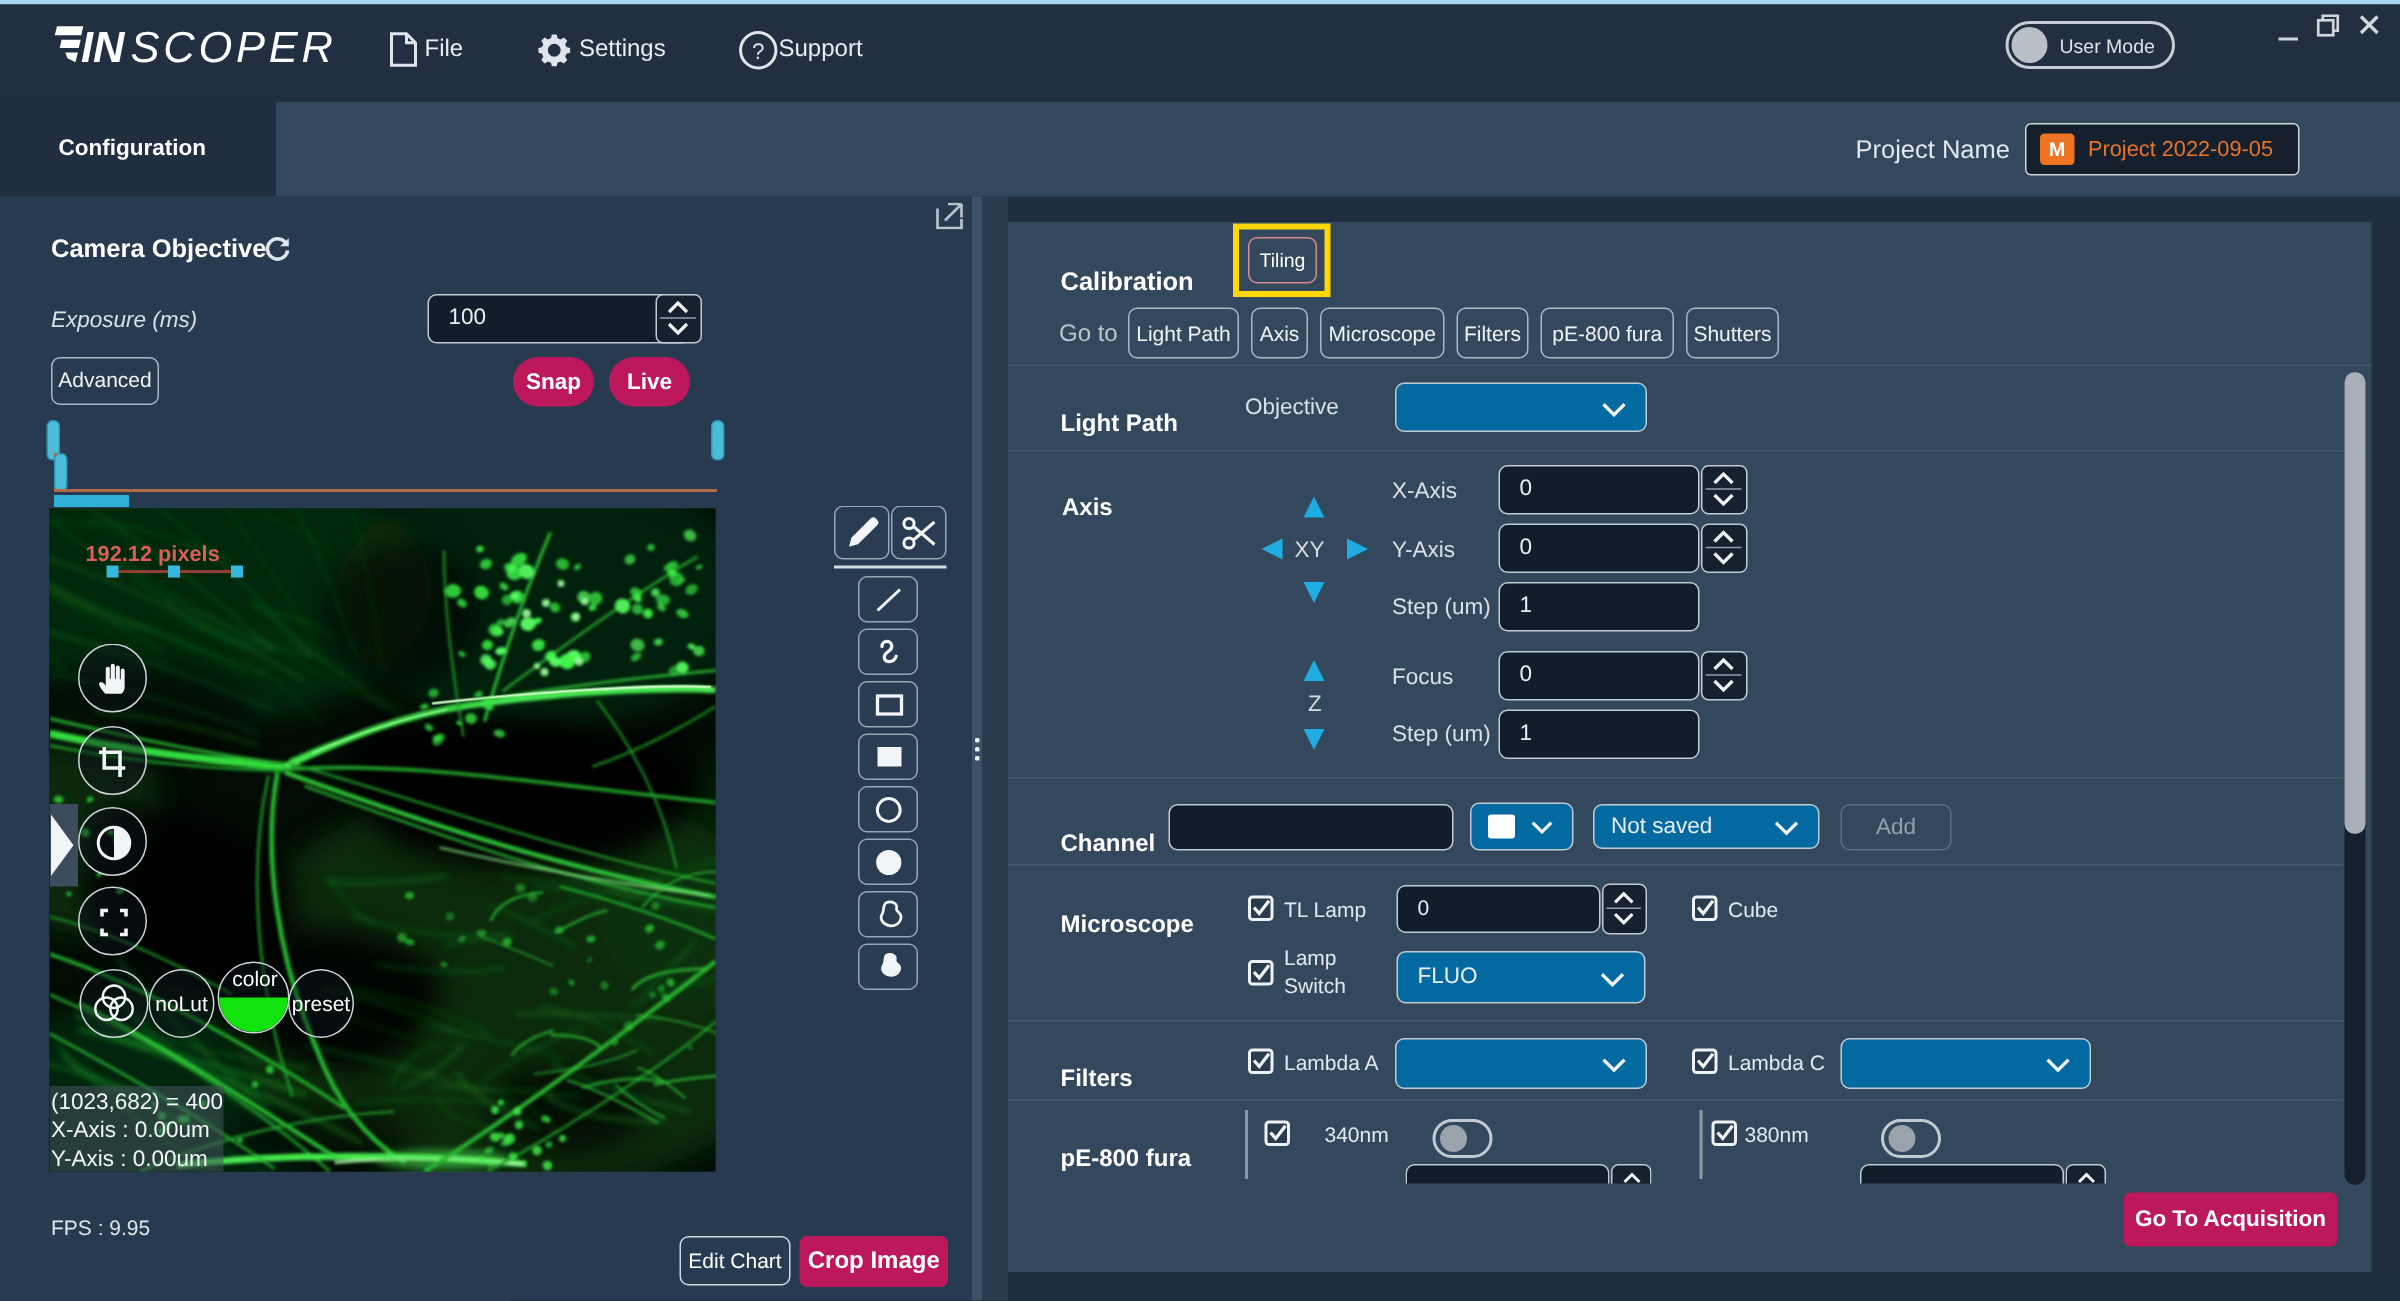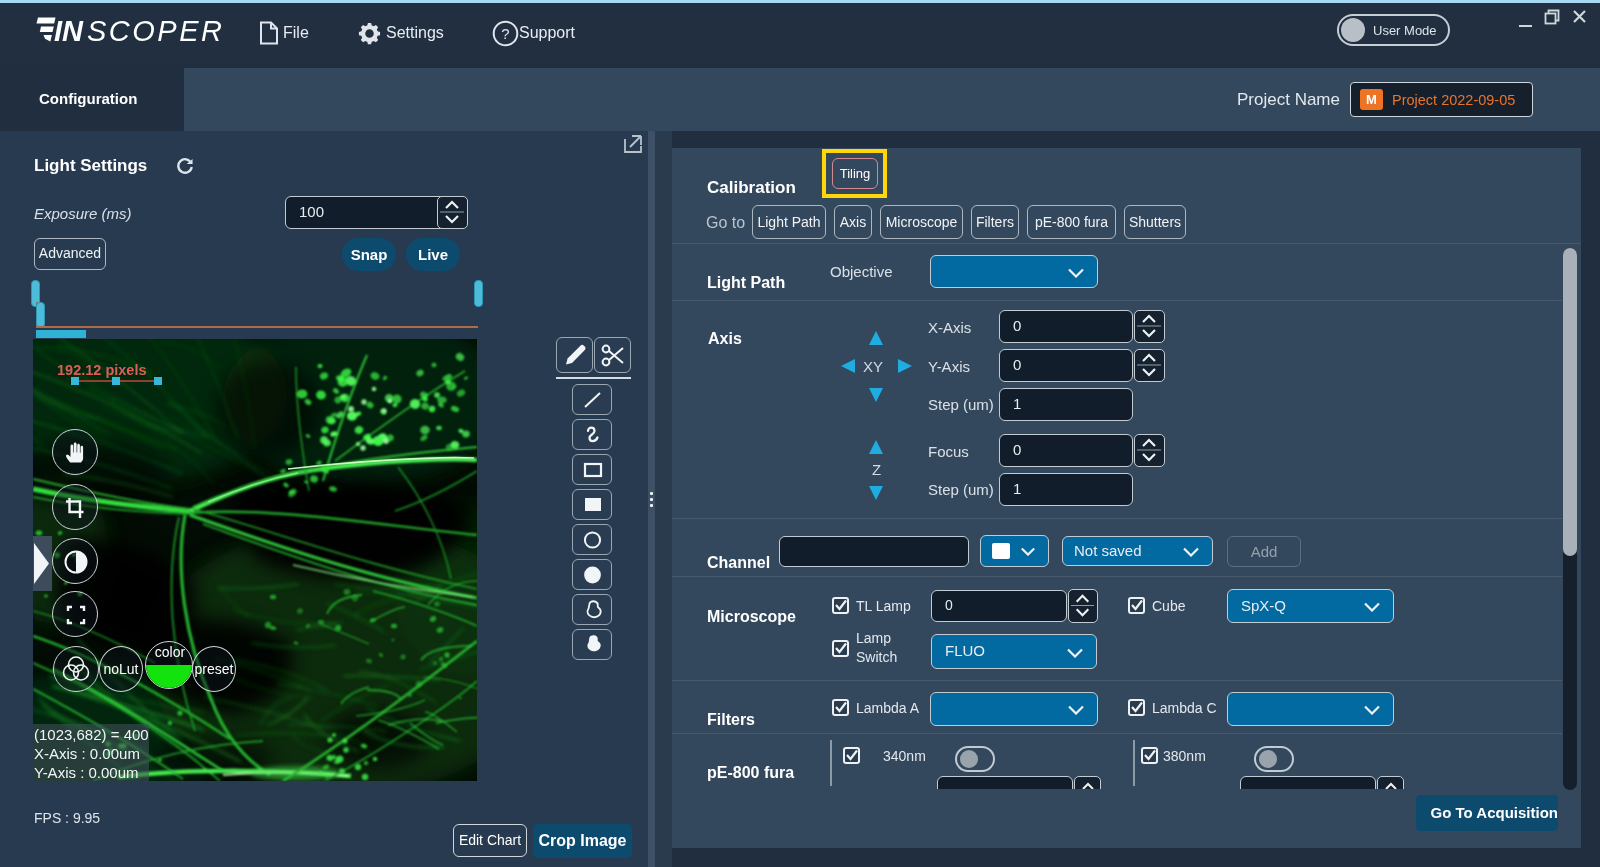--- a/index.html
+++ b/index.html
@@ -11,21 +11,21 @@
   .projbar { left:184px; top:68px; width:1416px; height:63px; background:#33485c; }
   .leftpanel { left:0; top:131px; width:653px; height:736px; background:#273a50; }
   .rightpanel { left:672px; top:148px; width:909px; height:700px; background:#34485d; overflow:hidden; }
   .menuitem { color:#e7ecf1; font-size:16px; }
   .sep { background:#49596c; height:1px; }
   .inp { background:#111d2a; border:1.5px solid #c3cbd2; border-radius:6px; color:#e8edf2; font-size:15px; }
   .btn { border:1.5px solid #adb7c1; border-radius:6px; color:#f0f3f6; font-size:14px; text-align:center; }
   .lbl { color:#d9e0e6; font-size:15px; }
   .cb { width:17px; height:17px; border:2px solid #eef2f5; border-radius:3px; background:rgba(10,20,30,0.25); }
   .spin { background:#15212e; border:1.5px solid #c3cbd2; border-radius:5px; }
-  .orange { background:#0c4a6e; color:#fff; font-weight:bold; border-radius:5px; text-align:center; }
+  .orange { background:#be185d; color:#fff; font-weight:bold; border-radius:5px; text-align:center; }
   .tri { width:0; height:0; }
   .ctool { width:46px; height:46px; border-radius:50%; border:1.5px solid #cdd4da; background:rgba(13,20,28,0.45); }
   .tbtn { background:#293c51; border:1px solid #9aa7b3; border-radius:6px; display:flex; align-items:center; justify-content:center; }
   .ddown { background:#0369a1; border:1.5px solid #c3cbd2; border-radius:6px; color:#e8edf2; font-size:15px; }
   .chev { position:absolute; right:12px; top:50%; margin-top:-4px; }
   .sectitle { position:absolute; color:#fff; font-weight:bold; font-size:16px;margin-top:12px; }
 </style>
 </head>
 <body>
 <div id="stage">
@@ -83,21 +83,21 @@
   <div class="abs" style="left:648px; top:131px; width:7px; height:736px; background:#3d5065;"></div>
   <div class="abs" style="left:650px; top:492px; width:3px; height:3px; background:#eef2f6; border-radius:1px;"></div>
   <div class="abs" style="left:650px; top:498px; width:3px; height:3px; background:#eef2f6; border-radius:1px;"></div>
   <div class="abs" style="left:650px; top:504px; width:3px; height:3px; background:#eef2f6; border-radius:1px;"></div>
   <div class="abs" style="left:655px; top:131px; width:17px; height:736px; background:#2a3b4e;"></div>
 
   <svg class="abs" style="left:624px; top:135px;" width="22" height="18" viewBox="0 0 22 18">
     <path d="M1 4 V17 H17 V11" fill="none" stroke="#b9c2cb" stroke-width="1.8"></path>
     <path d="M8 1 H17 M17 1 V10 M17 1 L6 12" fill="none" stroke="#b9c2cb" stroke-width="1.8"></path>
   </svg>
-  <div class="abs" style="left:34px; top:156px; color:#fff; font-weight:bold; font-size:17px;">Light Settings</div>
+  <div class="abs" style="left:34px; top:156px; color:#fff; font-weight:bold; font-size:17px;">Camera Objective</div>
   <svg class="abs" style="left:176px; top:158px;" width="18" height="18" viewBox="0 0 20 20">
     <path d="M16.8 5.5 A7.5 7.5 0 1 0 17.5 10" fill="none" stroke="#dfe5ea" stroke-width="2.6"></path>
     <polygon points="11.8,6.8 18.4,6.8 18.4,1" fill="#dfe5ea"></polygon>
   </svg>
   <div class="abs lbl" style="left:34px; top:205px;font-style:italic;">Exposure (ms)</div>
   <div class="abs inp" style="left:285px; top:196px; width:176px; height:33px; line-height:30px; padding-left:13px;">100</div>
   <div class="abs spin" style="left:437px; top:196px; width:31px; height:33px;">
     <svg width="28" height="30" viewBox="0 0 28 30">
       <path d="M8 11 L14 5 L20 11" fill="none" stroke="#eef2f5" stroke-width="2.2"></path>
       <path d="M8 19 L14 25 L20 19" fill="none" stroke="#eef2f5" stroke-width="2.2"></path>
@@ -620,25 +620,20 @@
   <div class="abs inp" style="left:931px; top:590px; width:136px; height:32px; line-height:29px; padding-left:13px; font-size:14px;">0</div>
   <div class="abs spin" style="left:1068px; top:589px; width:30px; height:34px;"><svg width="27" height="31" viewBox="0 0 28 30">
         <path d="M8 11 L14 5 L20 11" fill="none" stroke="#eef2f5" stroke-width="2.2"></path>
         <path d="M8 19 L14 25 L20 19" fill="none" stroke="#eef2f5" stroke-width="2.2"></path>
         <path d="M2 15 H26" stroke="#8fa0ae" stroke-width="1"></path>
       </svg></div>
   <div class="abs cb" style="left:1128px; top:597px;"><svg width="14" height="13" viewBox="0 0 14 13" style="margin:0 0 2px 0">
         <path d="M2 6 L5.5 10 L12 1.5" fill="none" stroke="#eef2f5" stroke-width="2.2"></path>
       </svg></div>
   <div class="abs" style="left:1152px; top:598px; color:#e3e9ee; font-size:14px;">Cube</div>
-  <div class="abs ddown" style="left:1227px; top:589px; width:167px; height:34px; line-height:31px; padding-left:13px;">SpX-Q
-    <svg class="chev" width="18" height="10" viewBox="0 0 18 10">
-        <path d="M2 1.5 L9 8.5 L16 1.5" fill="none" stroke="#eef2f5" stroke-width="2.2"></path>
-      </svg>
-  </div>
   <div class="abs cb" style="left:832px; top:640px;"><svg width="14" height="13" viewBox="0 0 14 13" style="margin:0 0 2px 0">
         <path d="M2 6 L5.5 10 L12 1.5" fill="none" stroke="#eef2f5" stroke-width="2.2"></path>
       </svg></div>
   <div class="abs" style="left:856px; top:629px; color:#e3e9ee; font-size:14px; line-height:19px;">Lamp<br>Switch</div>
   <div class="abs ddown" style="left:931px; top:634px; width:166px; height:35px; line-height:32px; padding-left:13px;">FLUO
     <svg class="chev" width="18" height="10" viewBox="0 0 18 10">
         <path d="M2 1.5 L9 8.5 L16 1.5" fill="none" stroke="#eef2f5" stroke-width="2.2"></path>
       </svg>
   </div>
   <div class="abs sep" style="left:672px; top:680px; width:890px;"></div>
@@ -692,14 +687,14 @@
     </div>
   <div class="abs" style="left:1377px; top:776px; width:27px; height:13px; overflow:hidden;">
       <div class="spin" style="width:27px; height:30px; text-align:center;"><svg width="16" height="10" viewBox="0 0 16 10">
           <path d="M3 8 L8 3 L13 8" fill="none" stroke="#eef2f5" stroke-width="2"></path>
         </svg></div>
     </div>
 
   <div class="abs" style="left:1563px; top:248px; width:14px; height:542px; background:#15202c; border-radius:7px;"></div>
   <div class="abs" style="left:1563px; top:248px; width:14px; height:308px; background:#a9b0b7; border-radius:7px;"></div>
 
-  <div class="abs orange" style="left:1416px; top:795px; width:142px; height:36px; line-height:36px; font-size:15px; border-radius:4px;text-align:right;">Go To Acquisition</div>
+  <div class="abs orange" style="left:1416px; top:795px; width:142px; height:36px; line-height:36px; font-size:15px; border-radius:4px;">Go To Acquisition</div>
 </div>
 
 </body></html>

